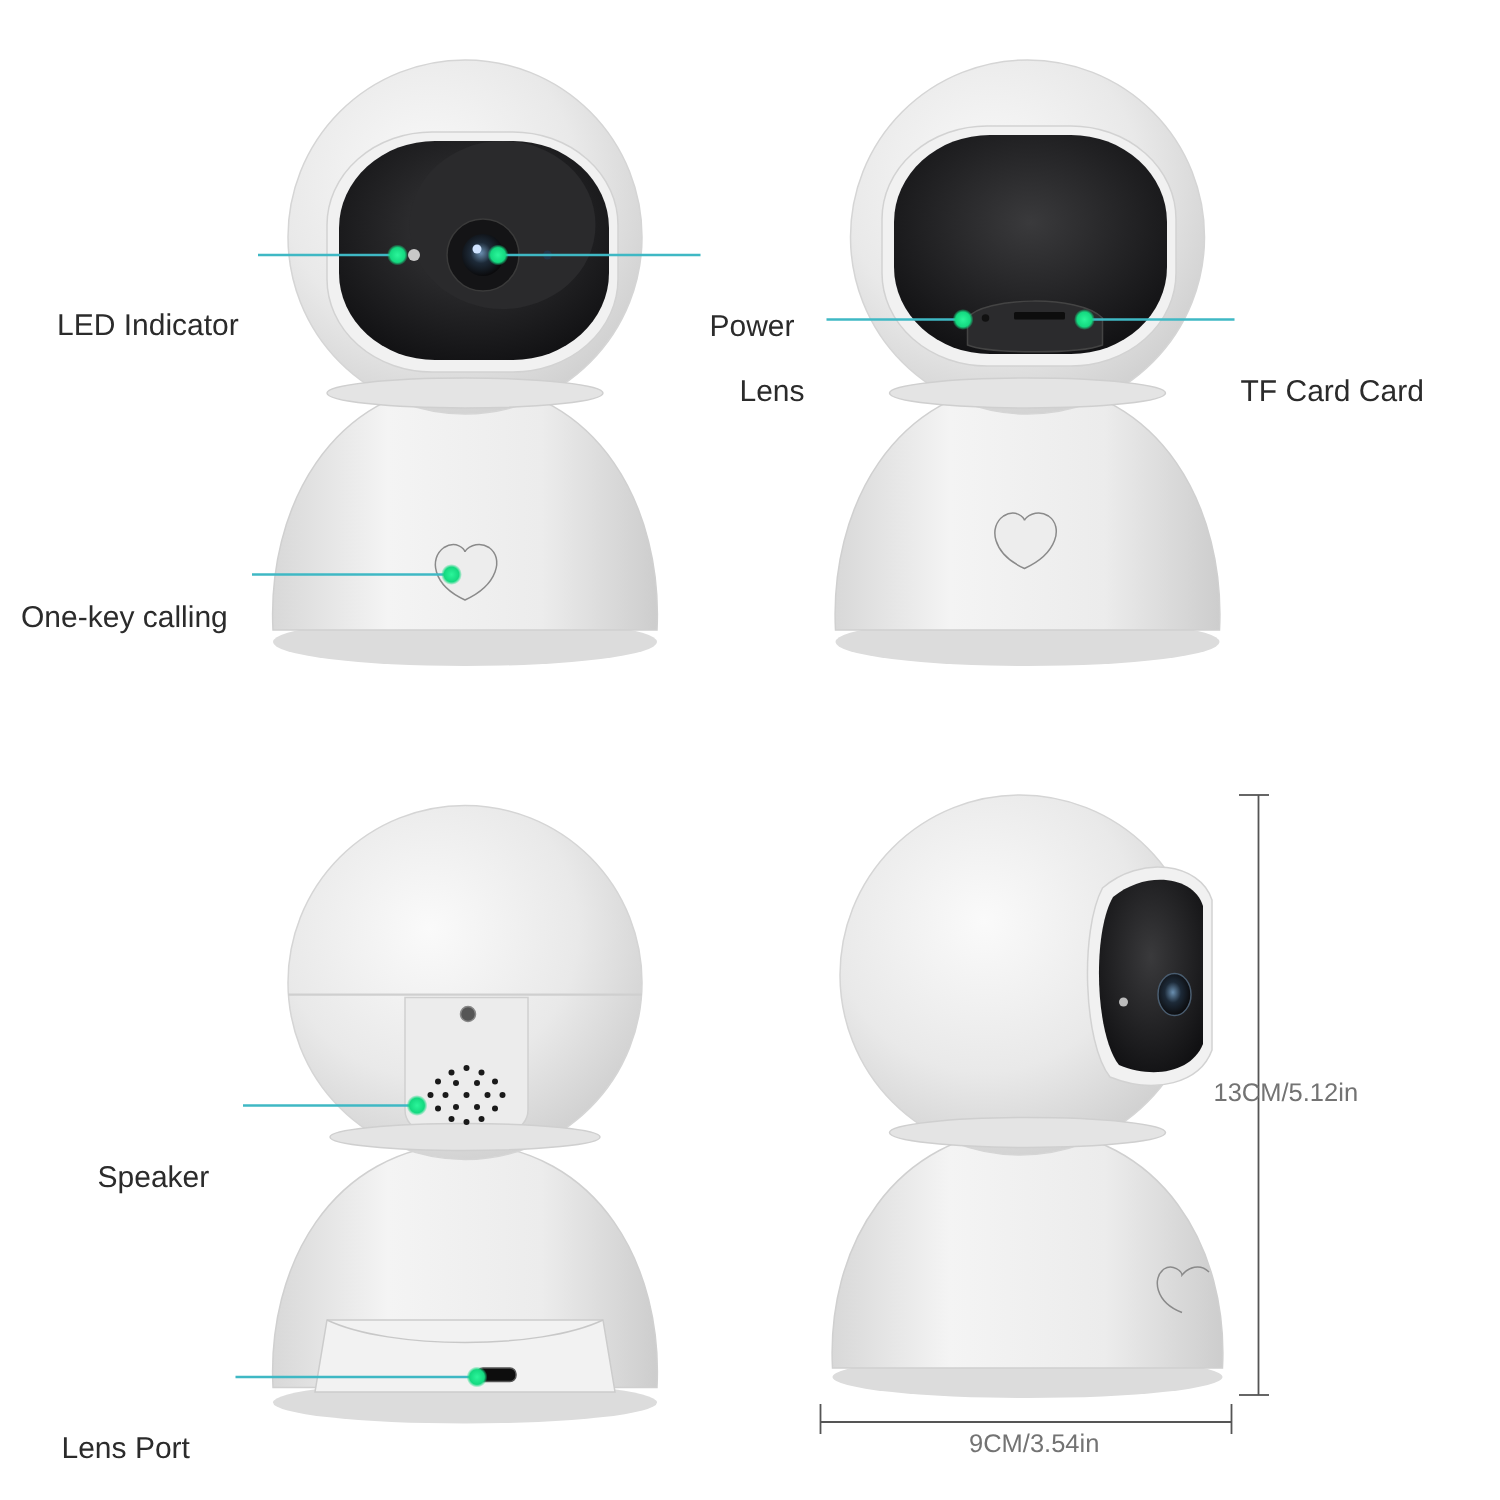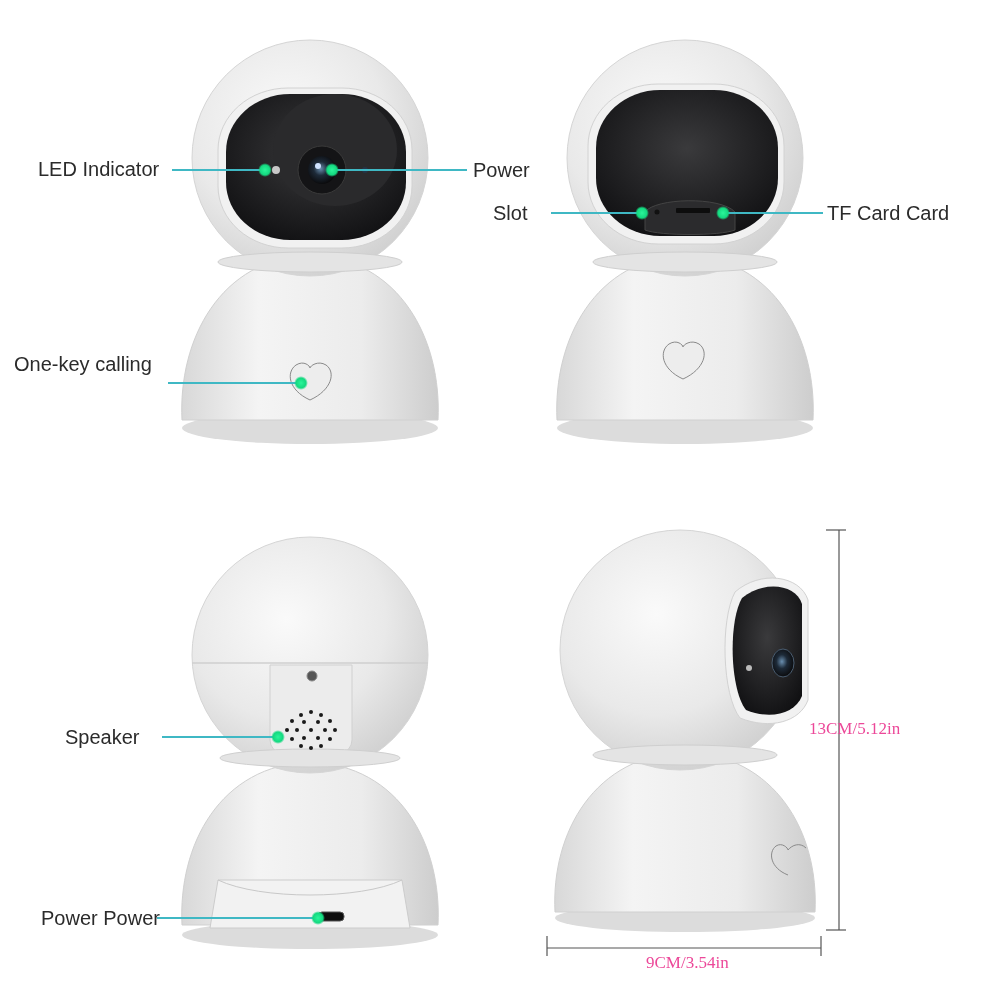--- a/index.html
+++ b/index.html
@@ -1,18 +1,18 @@
 <!DOCTYPE html>
 <html><head>
 <meta charset="utf-8">
 <style>
   html, body { margin:0; padding:0; background:#ffffff; }
   body { width:1000px; height:1000px; position:relative; overflow:hidden; font-family:"Liberation Sans", sans-serif; }
-  .label { position:absolute; font-size:20px; color:#2b2b2b; white-space:nowrap; line-height:1; }
-  .dim { font-family:Liberation Serif, serif; font-size:17px; color:#ec4899; position:absolute; white-space:nowrap; }
+  .label { position:absolute; font-size:20px; color:#2b2b2b; white-space:nowrap; line-height:1;margin-top:48px; }
+  .dim { font-family:Liberation Sans, sans-serif; font-size:17px; color:#737373; position:absolute; white-space:nowrap; }
   svg.layer { position:absolute; left:0; top:0; }
 </style>
 </head>
 <body>
 
 <svg class="layer" width="1000" height="1000" viewBox="0 0 1000 1000">
   <defs>
     <radialGradient id="bodyGrad" cx="40%" cy="35%" r="70%">
       <stop offset="0%" stop-color="#fafafa"></stop>
       <stop offset="60%" stop-color="#e9e9e9"></stop>
@@ -157,19 +157,19 @@
     <circle cx="642" cy="213" r="7"></circle>
     <circle cx="723" cy="213" r="7"></circle>
     <circle cx="278" cy="737" r="7"></circle>
     <circle cx="318" cy="918" r="7"></circle>
   </g>
 </svg>
 
 <div class="label" style="left:38px; top:159px;">LED Indicator</div>
 <div class="label" style="left:473px; top:160px;">Power</div>
 <div class="label" style="left:14px; top:354px;">One-key calling</div>
-<div class="label" style="left:493px; top:203px;">Slot</div>
+<div class="label" style="left:493px; top:203px;">Lens</div>
 <div class="label" style="left:827px; top:203px;">TF Card Card</div>
 <div class="label" style="left:65px; top:727px;">Speaker</div>
-<div class="label" style="left:41px; top:908px;">Power Power</div>
+<div class="label" style="left:41px; top:908px;">Lens Port</div>
 
 <div class="dim" style="left:809px; top:719px;">13CM/5.12in</div>
 <div class="dim" style="left:646px; top:953px;">9CM/3.54in</div>
 
 </body></html>

